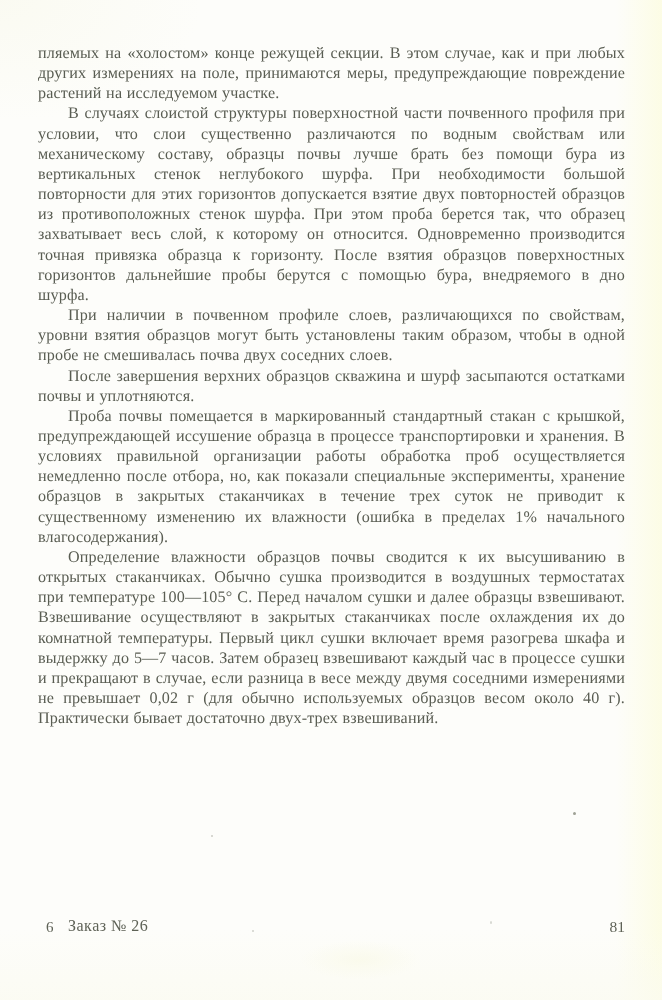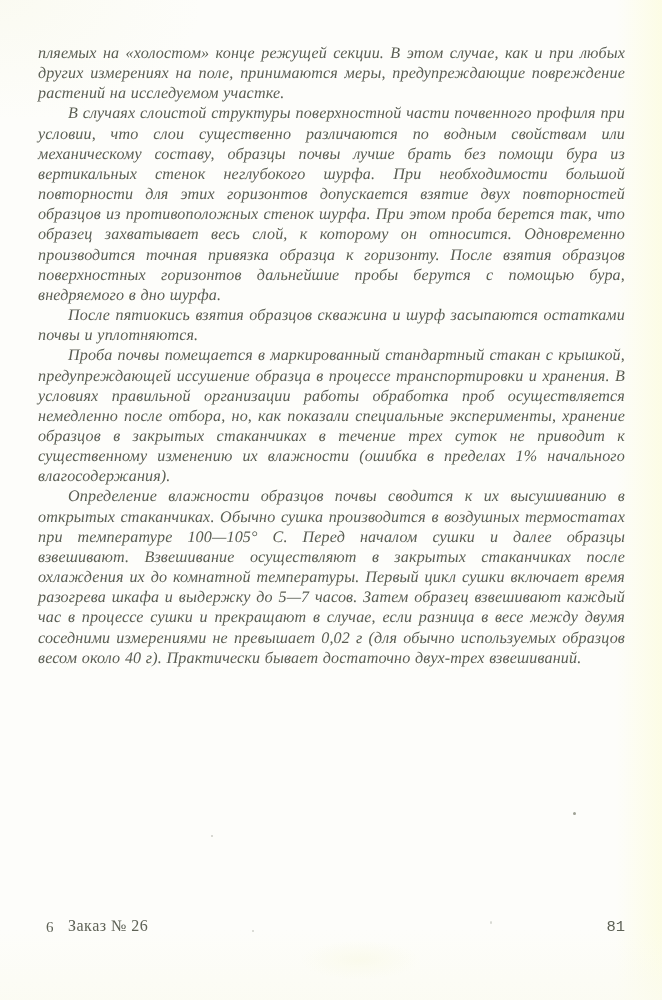--- a/index.html
+++ b/index.html
@@ -57,21 +57,20 @@
     text-indent: 30px;
     text-align: justify;
     text-justify: inter-word;
     font-size: 16.1px;
     line-height: 20.15px;
     color: #585c50;
     letter-spacing: 0.15px;
     word-spacing: 0.4px;
     -webkit-font-smoothing: antialiased;
     text-rendering: geometricPrecision;
-    font-style: italic;
   }
 
   p.para.first {
     text-indent: 0;
   }
 
   
   #textblock, #footer {
     filter: saturate(0.9) contrast(0.97);
   }
@@ -111,37 +110,37 @@
     font-size: 16px;
     line-height: 18px;
     letter-spacing: 0.5px;
   }
   #footer .folio {
     position: absolute;
     right: 0;
     top: 0;
     font-size: 15.5px;
     line-height: 20px;
-    font-family: Liberation Mono, monospace;
   }
 </style>
 </head>
 <body>
 
 <div id="page">
 
   <div class="paper-tint tint-topleft"></div>
   <div class="paper-tint tint-right"></div>
   <div class="paper-tint tint-bottom"></div>
   <div class="paper-tint tint-blot"></div>
 
   <div id="textblock">
     <p class="para first">пляемых на «холостом» конце режущей секции. В этом случае, как и при любых других измерениях на поле, принимаются меры, предупреждающие повреждение растений на исследуемом участке.</p>
     <p class="para">В случаях слоистой структуры поверхностной части почвенного профиля при условии, что слои существенно различаются по водным свойствам или механическому составу, образцы почвы лучше брать без помощи бура из вертикальных стенок неглубокого шурфа. При необходимости большой повторности для этих горизонтов допускается взятие двух повторностей образцов из противоположных стенок шурфа. При этом проба берется так, что образец захватывает весь слой, к которому он относится. Одновременно производится точная привязка образца к горизонту. После взятия образцов поверхностных горизонтов дальнейшие пробы берутся с помощью бура, внедряемого в дно шурфа.</p>
-    <p class="para">После пятиокись взятия образцов скважина и шурф засыпаются остатками почвы и уплотняются.</p>
+    <p class="para">При наличии в почвенном профиле слоев, различающихся по свойствам, уровни взятия образцов могут быть установлены таким образом, чтобы в одной пробе не смешивалась почва двух соседних слоев.</p>
+    <p class="para">После завершения верхних образцов скважина и шурф засыпаются остатками почвы и уплотняются.</p>
     <p class="para">Проба почвы помещается в маркированный стандартный стакан с крышкой, предупреждающей иссушение образца в процессе транспортировки и хранения. В условиях правильной организации работы обработка проб осуществляется немедленно после отбора, но, как показали специальные эксперименты, хранение образцов в закрытых стаканчиках в течение трех суток не приводит к существенному изменению их влажности (ошибка в пределах 1% начального влагосодержания).</p>
     <p class="para">Определение влажности образцов почвы сводится к их высушиванию в открытых стаканчиках. Обычно сушка производится в воздушных термостатах при температуре 100—105° С. Перед началом сушки и далее образцы взвешивают. Взвешивание осуществляют в закрытых стаканчиках после охлаждения их до комнатной температуры. Первый цикл сушки включает время разогрева шкафа и выдержку до 5—7 часов. Затем образец взвешивают каждый час в процессе сушки и прекращают в случае, если разница в весе между двумя соседними измерениями не превышает 0,02 г (для обычно используемых образцов весом около 40 г). Практически бывает достаточно двух-трех взвешиваний.</p>
   </div>
 
   <div class="speck speck-a"></div>
   <div class="speck speck-b"></div>
   <div class="speck speck-c"></div>
   <div class="speck speck-d"></div>
 
   <div id="footer">

